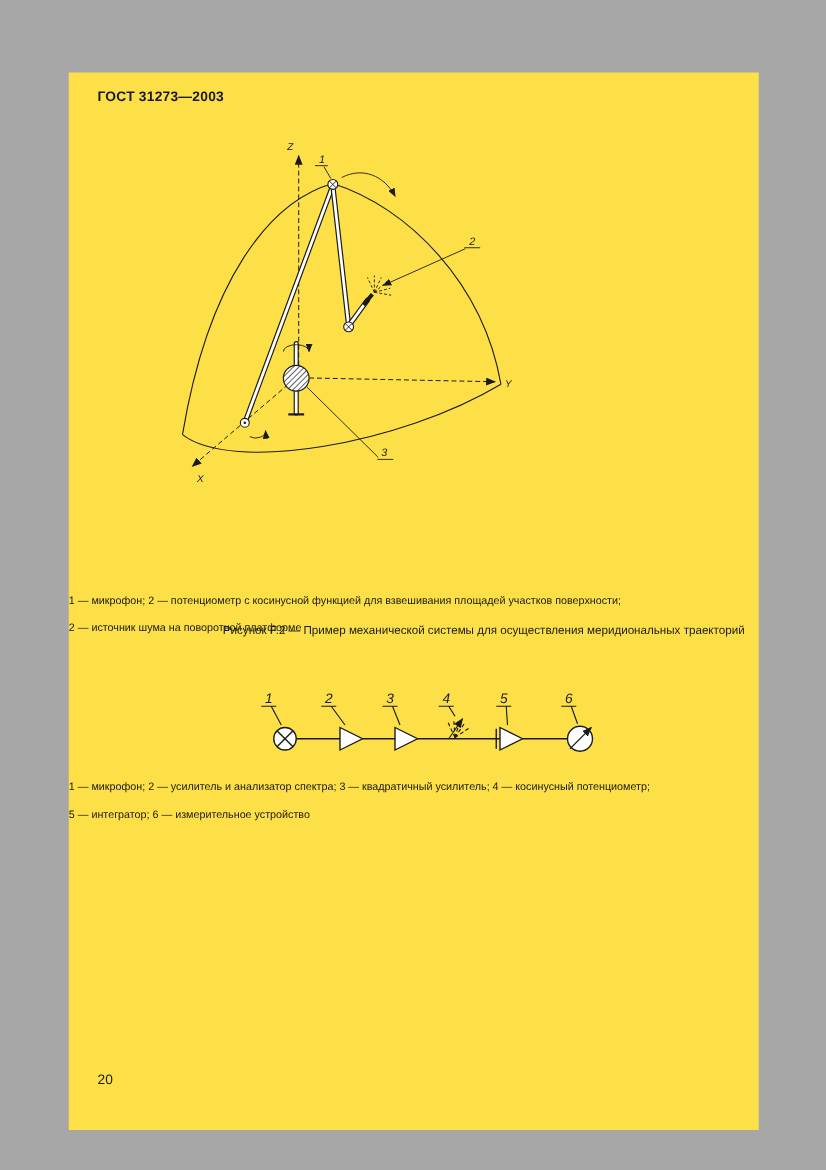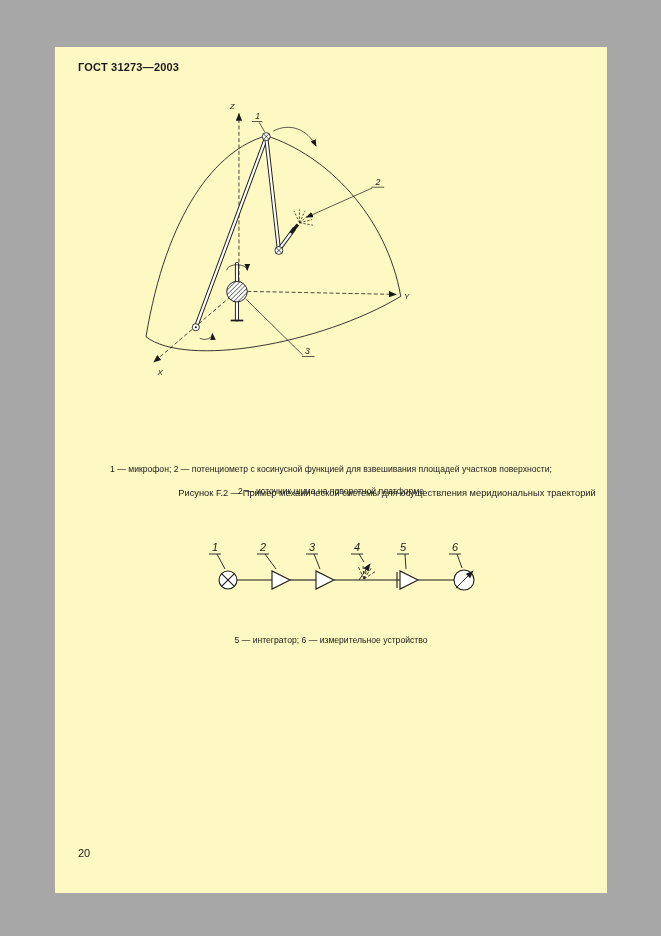--- a/index.html
+++ b/index.html
@@ -6,39 +6,39 @@
   body{
     width:661px;height:936px;
     background:#a7a7a7;
     font-family:"Liberation Sans", sans-serif;
     color:#1a1a1a;
     position:relative;
     overflow:hidden;
   }
   .page{
     position:absolute;
-    left:55px;top:47px;
+    left:55px;top:58px;
     width:552px;height:846px;
-    background:#fef9c3;
+    background:#fde047;
   }
   .doc-header{
     position:absolute;
     left:23px;top:14px;
     font-size:11px;
     font-weight:bold;
     letter-spacing:0.2px;
     white-space:nowrap;
   }
   .fig-svg{position:absolute;left:0;}
   #fig-f2-svg{top:50px;}
   #fig-f3-svg{top:490px;}
   .legend{
     position:absolute;
     left:0;width:552px;
-    text-align:center;
+    text-align:left;
     font-size:8.6px;
     line-height:11px;
     white-space:pre-line;
   }
   #legend-f2{top:406px;}
   #legend-f3{top:555px;}
   .fig-caption{
     position:absolute;
     left:0;width:580px;
     text-align:center;
@@ -237,20 +237,20 @@
       <line class="thin" x1="405" y1="552" x2="406" y2="567"></line>
     </g>
     <g>
       <text class="callout-num" x="452" y="549">6</text>
       <line class="thin" x1="449" y1="552" x2="461" y2="552"></line>
       <line class="thin" x1="457" y1="552" x2="462" y2="566"></line>
     </g>
   </svg>
 
   <div class="legend" id="legend-f3">
-    <br>
+    <span>1 — микрофон; 2 — усилитель и анализатор спектра; 3 — квадратичный усилитель; 4 — косинусный потенциометр;</span><br>
     <span>5 — интегратор; 6 — измерительное устройство</span>
   </div>
 
 
   <div class="page-number">20</div>
 
 </div>
 
 </body></html>

